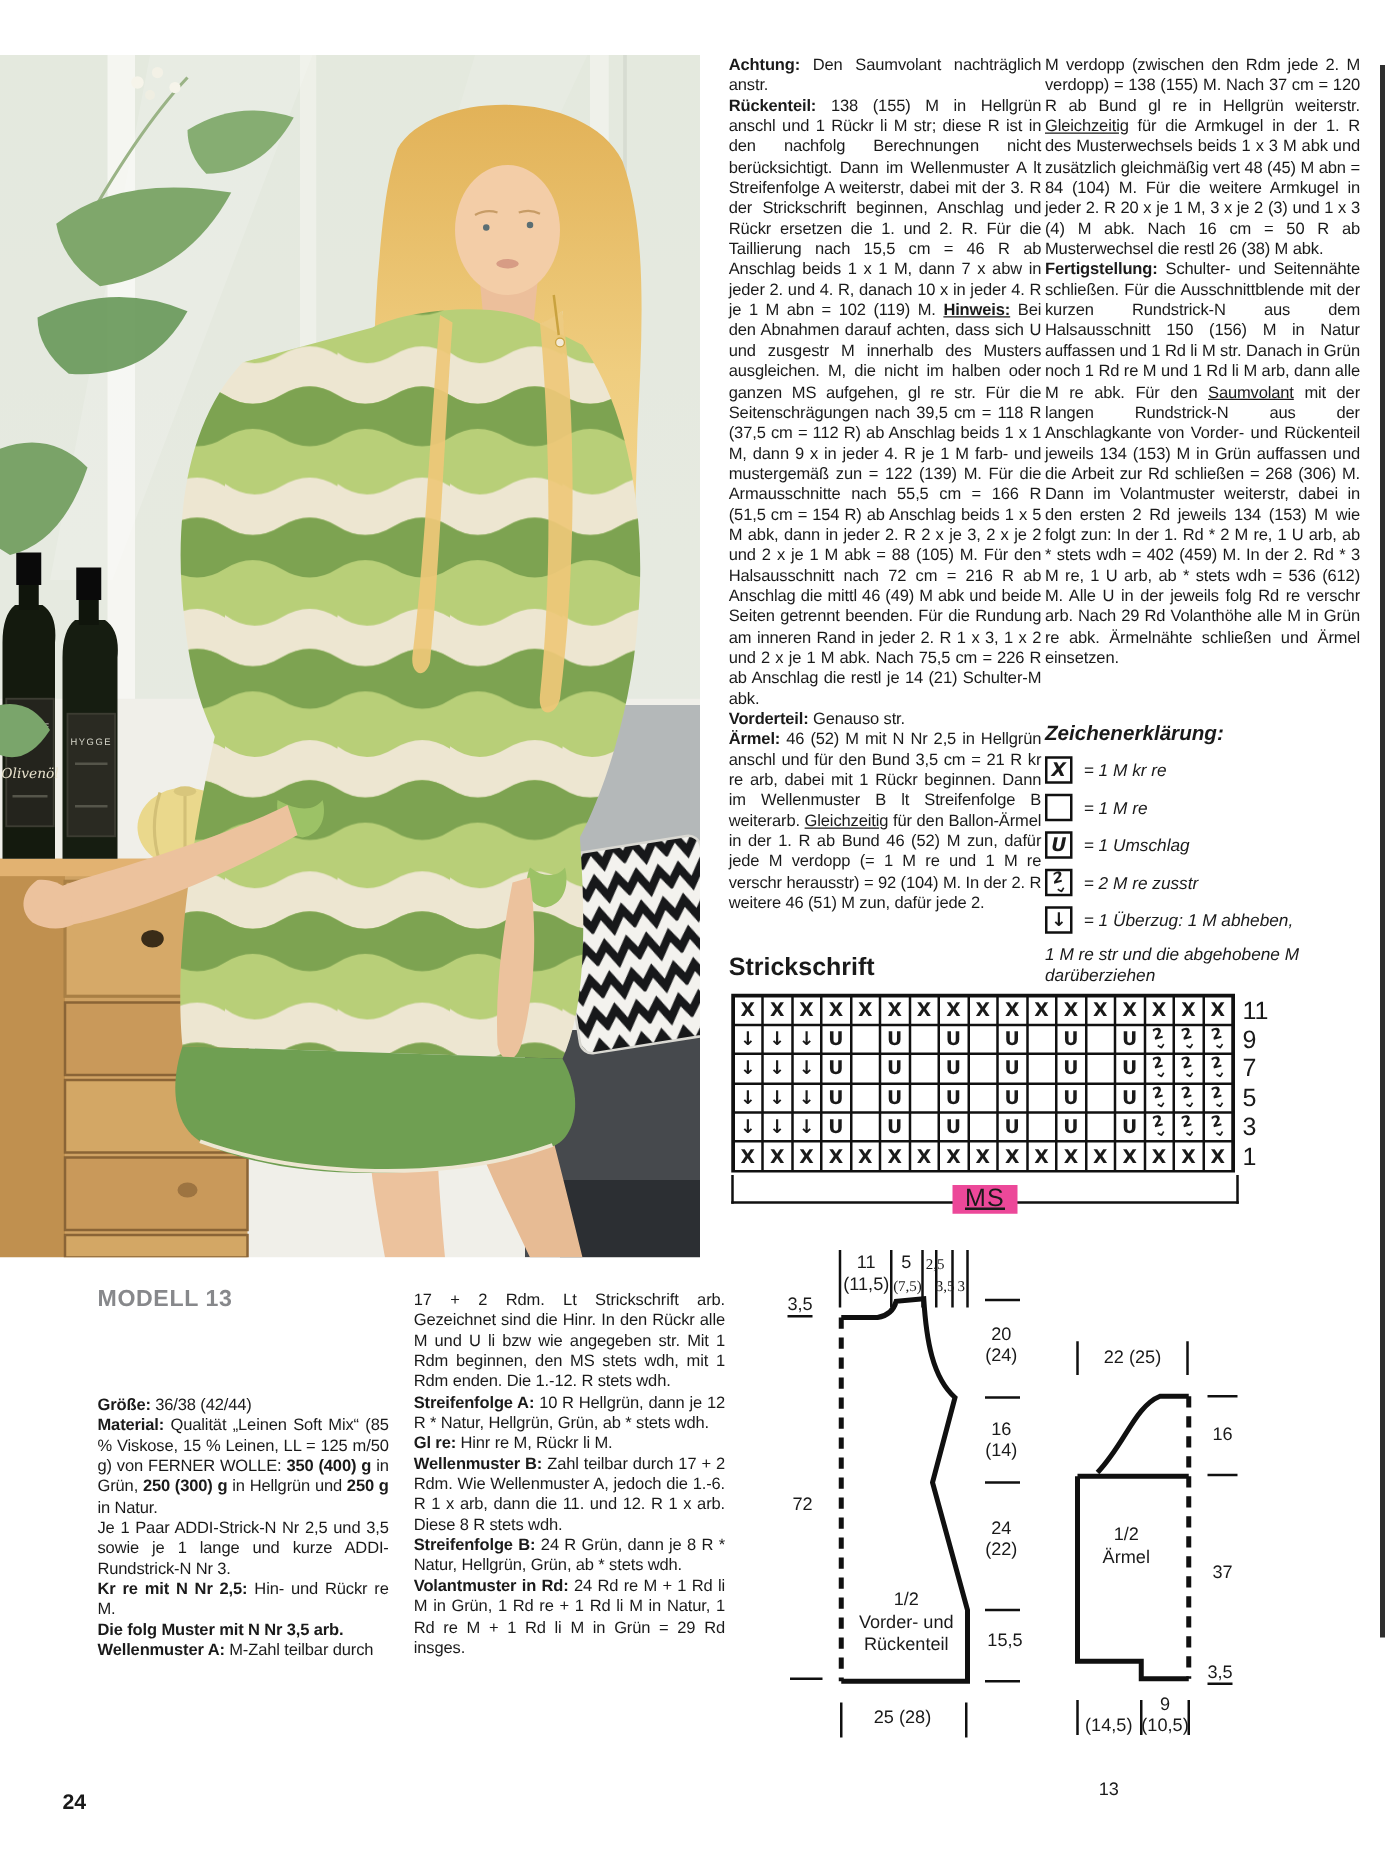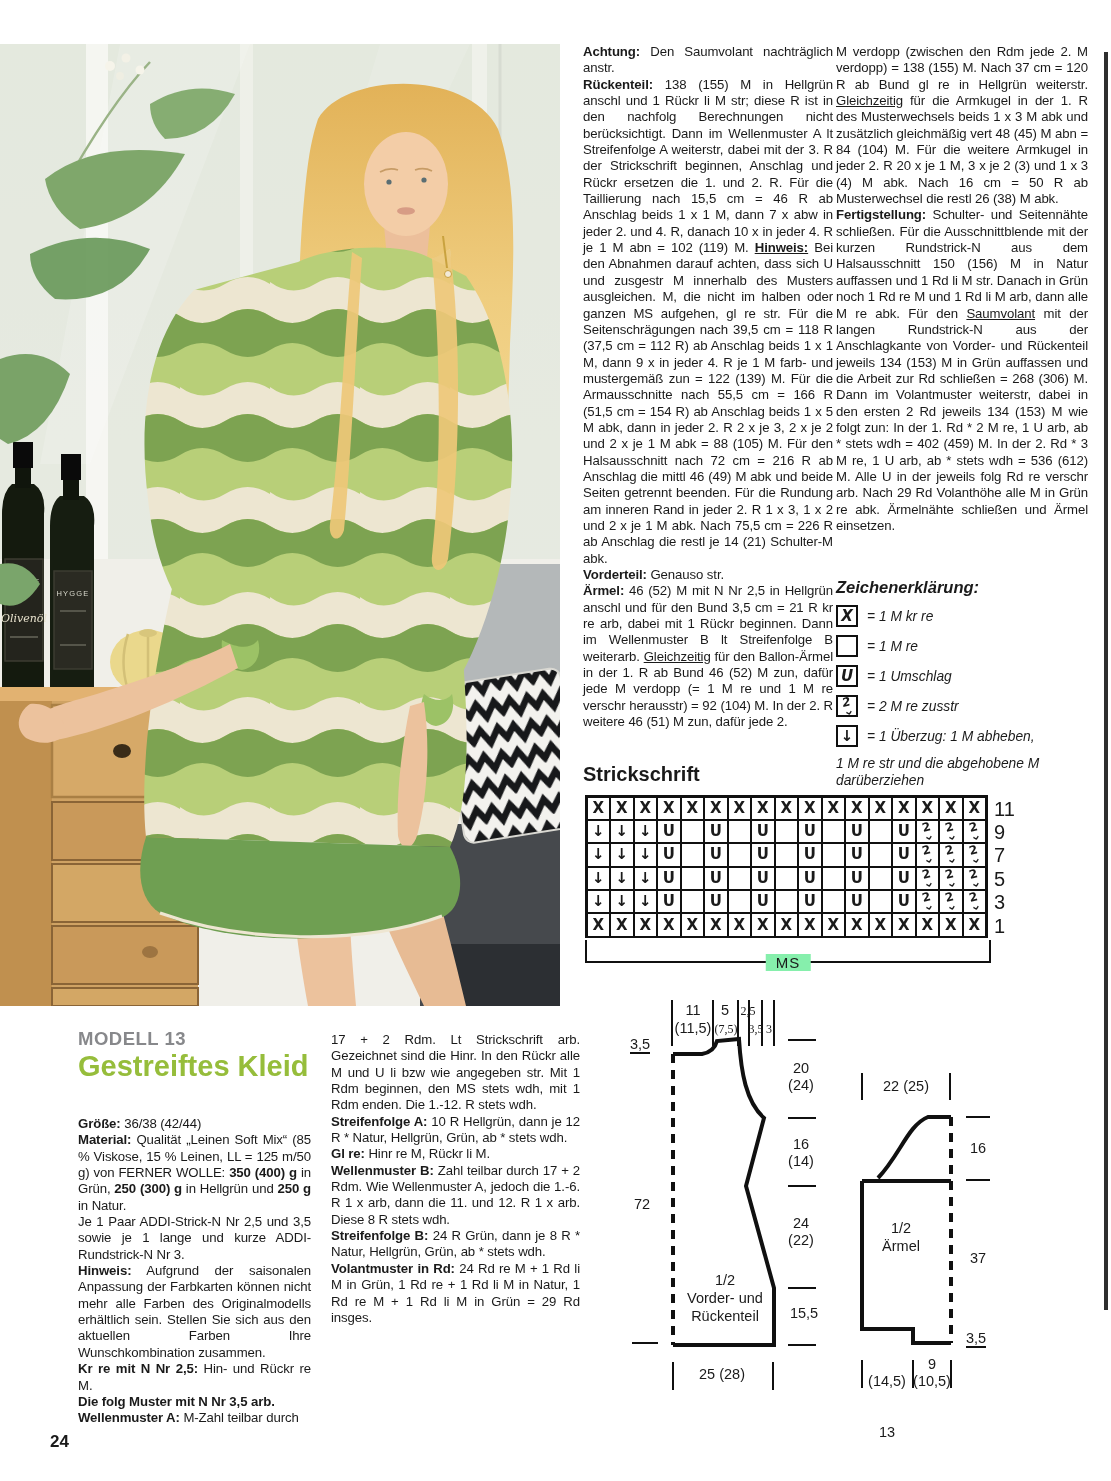--- a/index.html
+++ b/index.html
@@ -25,21 +25,21 @@
   .cc{background:#fff;display:flex;align-items:center;justify-content:center;overflow:hidden;}
   .sym{font-family:"DejaVu Sans","Liberation Sans",sans-serif;font-size:15px;font-weight:bold;line-height:1;}
   .sym.k2{display:flex;flex-direction:column;align-items:center;transform:rotate(-14deg);}
   .sym.k2 .n{font-size:12px;font-weight:bold;line-height:9px;}
   .sym.k2 .v{font-size:13px;line-height:8px;}
   .chart-labels{position:absolute;left:994px;top:795px;display:flex;flex-direction:column;padding-top:2.5px;}
   .crl{height:23.4px;display:flex;align-items:center;font-size:20px;}
   .ms-bracket{position:absolute;left:585px;top:940px;width:402px;height:21px;
               border-left:2px solid #101010;border-right:2px solid #101010;border-bottom:2px solid #101010;}
   .ms-bracket span{position:absolute;left:50%;bottom:-10px;transform:translateX(-50%);
-                   background:#86efac;padding:0 10px;font-size:15px;letter-spacing:1px;}
+                   background:#ec4899;padding:0 10px;font-size:20px;letter-spacing:1px;text-decoration:underline;}
   
   .meas{position:absolute;font-size:14.5px;white-space:nowrap;}
   .meas.c{transform:translateX(-50%);}
   .meas.sm{font-size:12px;font-family:Liberation Serif, serif;}
   .meas.ul{border-bottom:2px solid #101010;padding-bottom:0px;}
   .pl{position:absolute;font-size:14.5px;transform:translateX(-50%);white-space:nowrap;}
   
   .model-tag{position:absolute;left:78px;top:1028px;font-weight:bold;font-size:18.5px;letter-spacing:0.5px;color:#87888b;}
   .art-title{position:absolute;left:78px;top:1050px;font-weight:bold;font-size:29px;line-height:32px;color:#96bd3b;}
   .page-num{position:absolute;left:50px;top:1432px;font-weight:bold;font-size:17px;}
@@ -651,27 +651,25 @@
   <span class="meas ul" style="left:966px;top:1330px;">3,5</span>
   <span class="meas c" style="left:887px;top:1424px;">13</span>
   <span class="meas c" style="left:887px;top:1373px;">(14,5)</span>
   <span class="meas c" style="left:932px;top:1356px;">9</span>
   <span class="meas c" style="left:932px;top:1373px;">(10,5)</span>
   <span class="pl" style="left:901px;top:1220px;">1/2</span>
   <span class="pl" style="left:901px;top:1238px;">Ärmel</span>
 
   <div class="model-tag">MODELL 13</div>
   <div class="art-title">
-    <div>Gestreiftes Kleid</div>
   </div>
   <div class="col" style="left:78px;top:1116px;width:233px;">
       <p class="para"><span class="s-b">Größe:</span><span> 36/38 (42/44)</span></p>
       <p class="para"><span class="s-b">Material:</span><span> Qualität „Leinen Soft Mix“ (85 % Viskose, 15 % Leinen, LL = 125 m/50 g) von FERNER WOLLE: </span><span class="s-b">350 (400) g</span><span> in Grün, </span><span class="s-b">250 (300) g</span><span> in Hellgrün und </span><span class="s-b">250 g</span><span> in Natur.</span></p>
       <p class="para"><span>Je 1 Paar ADDI-Strick-N Nr 2,5 und 3,5 sowie je 1 lange und kurze ADDI-Rundstrick-N Nr 3.</span></p>
-      <p class="para"><span class="s-b">Hinweis:</span><span> Aufgrund der saisonalen Anpassung der Farbkarten können nicht mehr alle Farben des Originalmodells erhältlich sein. Stellen Sie sich aus den aktuellen Farben Ihre Wunschkombination zusammen.</span></p>
       <p class="para"><span class="s-b">Kr re mit N Nr 2,5:</span><span> Hin- und Rückr re M.</span></p>
       <p class="para"><span class="s-b">Die folg Muster mit N Nr 3,5 arb.</span></p>
       <p class="para"><span class="s-b">Wellenmuster A:</span><span> M-Zahl teilbar durch</span></p>
     </div>
   <div class="col" style="left:331px;top:1032px;width:249px;">
       <p class="para"><span>17 + 2 Rdm. Lt Strickschrift arb. Gezeichnet sind die Hinr. In den Rückr alle M und U li bzw wie angegeben str. Mit 1 Rdm beginnen, den MS stets wdh, mit 1 Rdm enden. Die 1.-12. R stets wdh.</span></p>
       <p class="para"><span class="s-b">Streifenfolge A:</span><span> 10 R Hellgrün, dann je 12 R * Natur, Hellgrün, Grün, ab * stets wdh.</span></p>
       <p class="para"><span class="s-b">Gl re:</span><span> Hinr re M, Rückr li M.</span></p>
       <p class="para"><span class="s-b">Wellenmuster B:</span><span> Zahl teilbar durch 17 + 2 Rdm. Wie Wellenmuster A, jedoch die 1.-6. R 1 x arb, dann die 11. und 12. R 1 x arb. Diese 8 R stets wdh.</span></p>
       <p class="para"><span class="s-b">Streifenfolge B:</span><span> 24 R Grün, dann je 8 R * Natur, Hellgrün, Grün, ab * stets wdh.</span></p>

